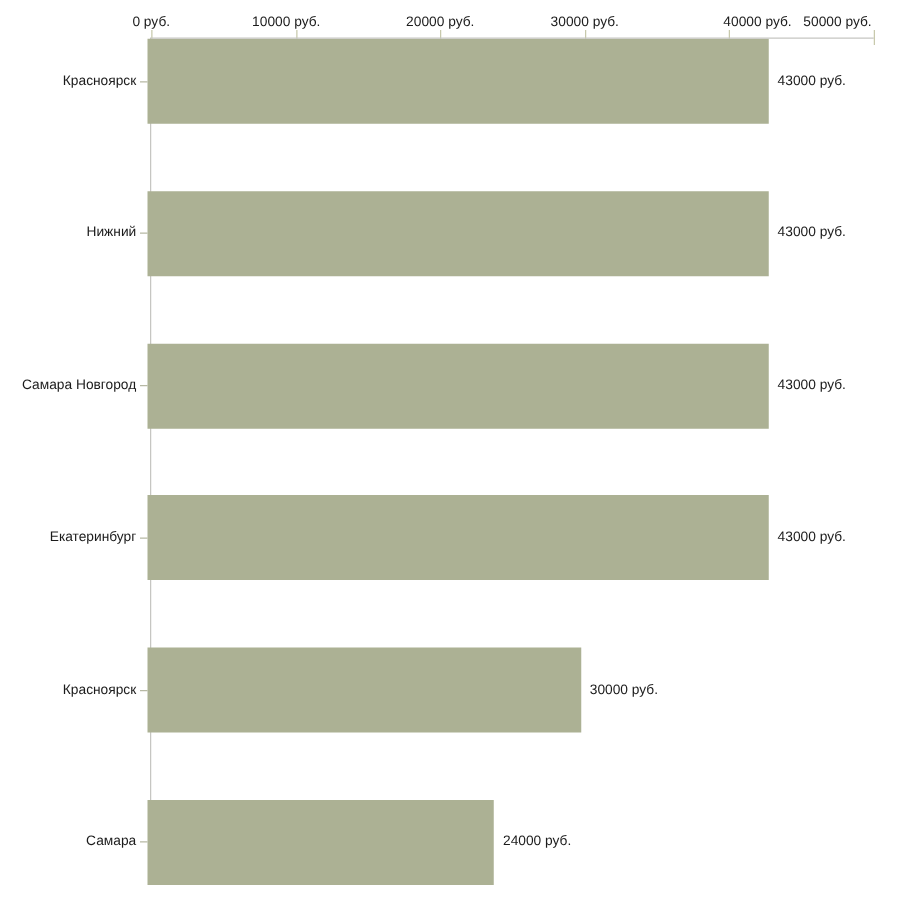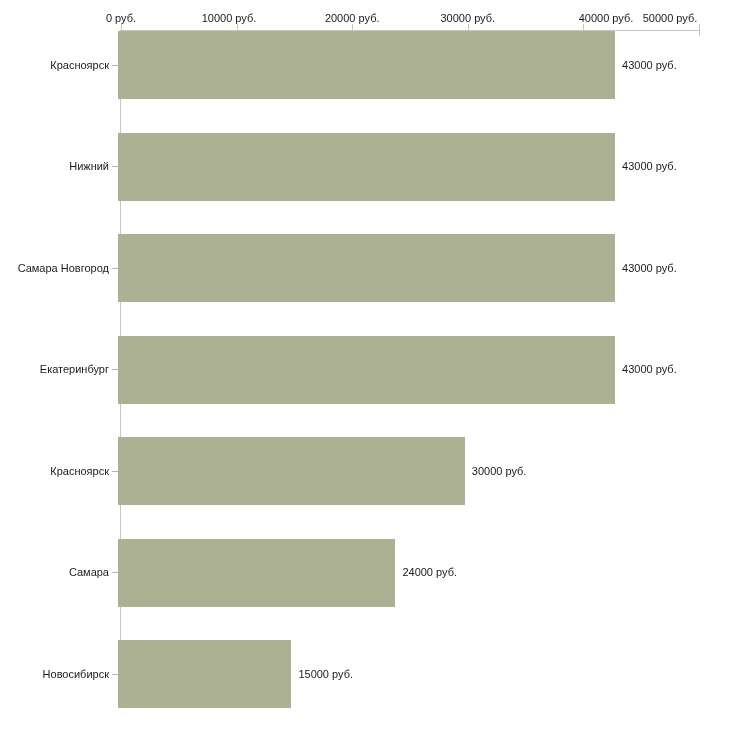--- a/index.html
+++ b/index.html
@@ -128,20 +128,14 @@
         <div class="ytick" style="background: rgb(183, 185, 164);"></div>
         <div class="bar" style="width: 346.8px; background: rgb(172, 177, 148);"></div>
         <div class="val">30000 руб.</div>
       </div>
       <div class="row">
         <div class="cat">Самара</div>
         <div class="ytick" style="background: rgb(183, 185, 164);"></div>
         <div class="bar" style="width: 277.4px; background: rgb(172, 177, 148);"></div>
         <div class="val">24000 руб.</div>
       </div>
-      <div class="row">
-        <div class="cat">Новосибирск</div>
-        <div class="ytick" style="background: rgb(183, 185, 164);"></div>
-        <div class="bar" style="width: 173.4px; background: rgb(172, 177, 148);"></div>
-        <div class="val">15000 руб.</div>
-      </div>
     </div>
 </div>
 
 </body></html>

